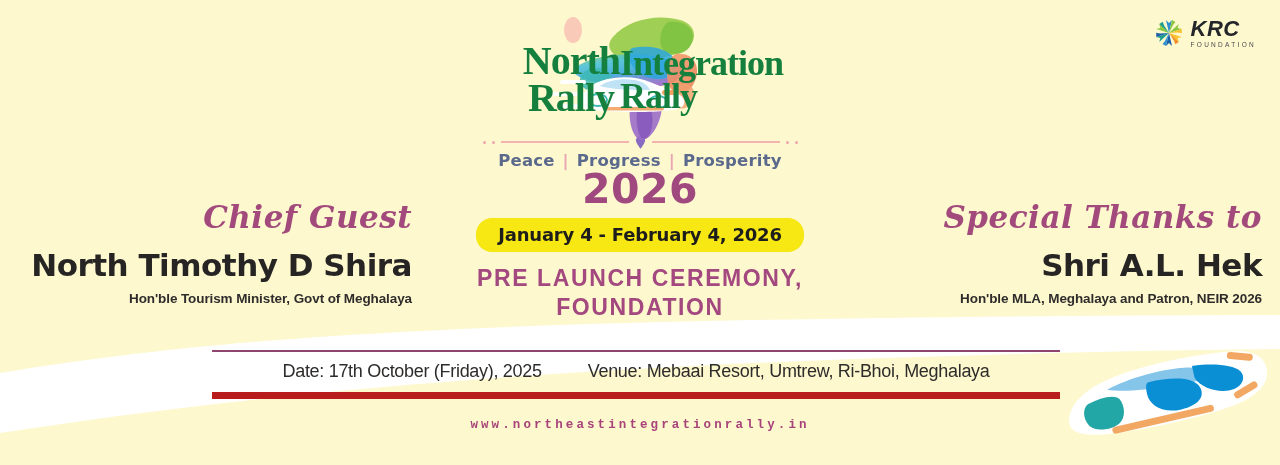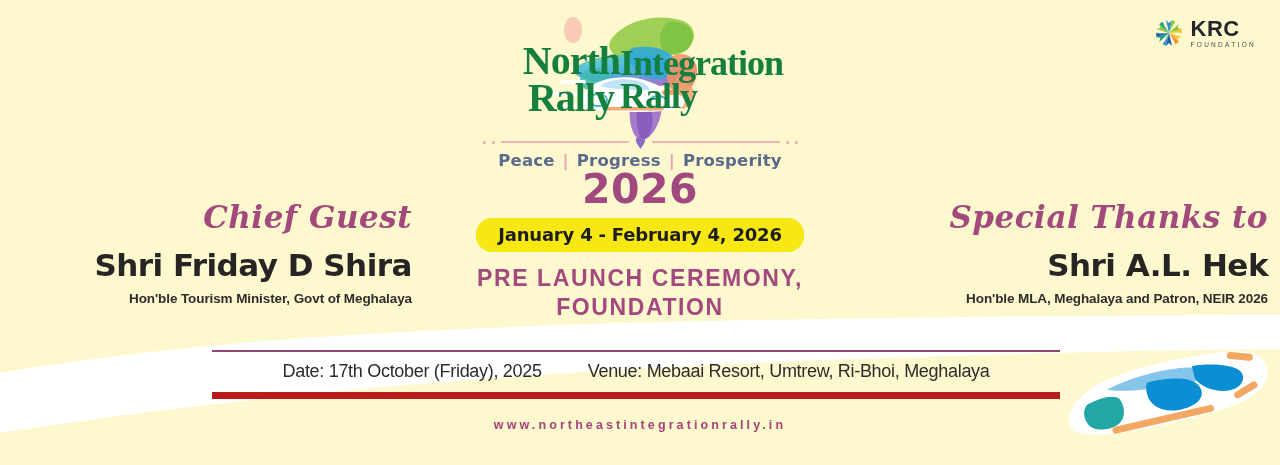--- a/index.html
+++ b/index.html
@@ -22,21 +22,21 @@
 
   
   .krc-logo {
     position:absolute; top:18px; right:24px;
     display:flex; align-items:center; gap:7px; z-index:6;
   }
   .krc-mark { width:30px; height:30px; flex:0 0 30px; }
   .krc-words { display:flex; flex-direction:column; line-height:1; }
   .krc-name {
     font-size:22px; font-weight:bold; color:#25262a;
-    letter-spacing:0.5px; font-family:"Liberation Sans", sans-serif;
+    letter-spacing:0.5px; font-family:"Liberation Sans", sans-serif;font-style:italic;
   }
   .krc-sub {
     font-size:6.5px; color:#4a4b50; letter-spacing:2.3px;
     margin-top:2px; font-family:"Liberation Sans", sans-serif;
   }
 
   
   .logo-block {
     position:absolute; top:26px; left:50%; transform:translateX(-50%);
     width:520px; z-index:5; text-align:center;
@@ -98,21 +98,21 @@
     font-family:"Liberation Sans", sans-serif;
     font-size:23px; font-weight:bold; color:#a3497f;
     letter-spacing:1.6px; line-height:1.28;
   }
 
   
   .guest {
     position:absolute; top:200px; z-index:5; text-align:right;
   }
   .guest-left  { left:12px;  width:400px; }
-  .guest-right { right:12px; width:400px; }
+  .guest-right { right:18px; width:400px; }
   .guest-script {
     font-family:"DejaVu Serif", serif;
     font-style:italic; font-weight:bold;
     font-size:31px; color:#a34a7c; line-height:1.1;
     letter-spacing:0.5px;
   }
   .guest-name {
     margin-top:14px;
     font-family:"DejaVu Sans", sans-serif;
     font-size:31px; font-weight:bold; color:#272524;
@@ -132,21 +132,21 @@
     padding:9px 0 10px;
     display:flex; align-items:center; justify-content:center; gap:46px;
   }
   .info-item {
     font-family:"Liberation Sans", sans-serif;
     font-size:18px; color:#2e2c2b; letter-spacing:-0.3px; white-space:nowrap;
   }
   .website {
     position:absolute; top:418px; left:0; width:1280px; z-index:5;
     text-align:center;
-    font-family:Liberation Sans, sans-serif;
+    font-family:Liberation Mono, monospace;
     font-size:12.5px; font-weight:bold;
     color:#a8437a; letter-spacing:3.1px;
   }
 
   
   .car-art { position:absolute; right:0; bottom:0; width:230px; height:140px; z-index:4; }
 </style>
 </head>
 <body>
 
@@ -283,21 +283,21 @@
     <div class="year">2026</div>
     <div class="date-pill">January 4 - February 4, 2026</div>
     <div class="ceremony">
       <div>PRE LAUNCH CEREMONY,</div>
       <div>FOUNDATION</div>
     </div>
   </div>
 
   <div class="guest guest-left">
     <div class="guest-script">Chief Guest</div>
-    <div class="guest-name">Shri Friday D Shira</div>
+    <div class="guest-name">North Timothy D Shira</div>
     <div class="guest-role">Hon'ble Tourism Minister, Govt of Meghalaya</div>
   </div>
 
   <div class="guest guest-right">
     <div class="guest-script">Special Thanks to</div>
     <div class="guest-name">Shri A.L. Hek</div>
     <div class="guest-role">Hon'ble MLA, Meghalaya and Patron, NEIR 2026</div>
   </div>
 
   <div class="info-strip">

